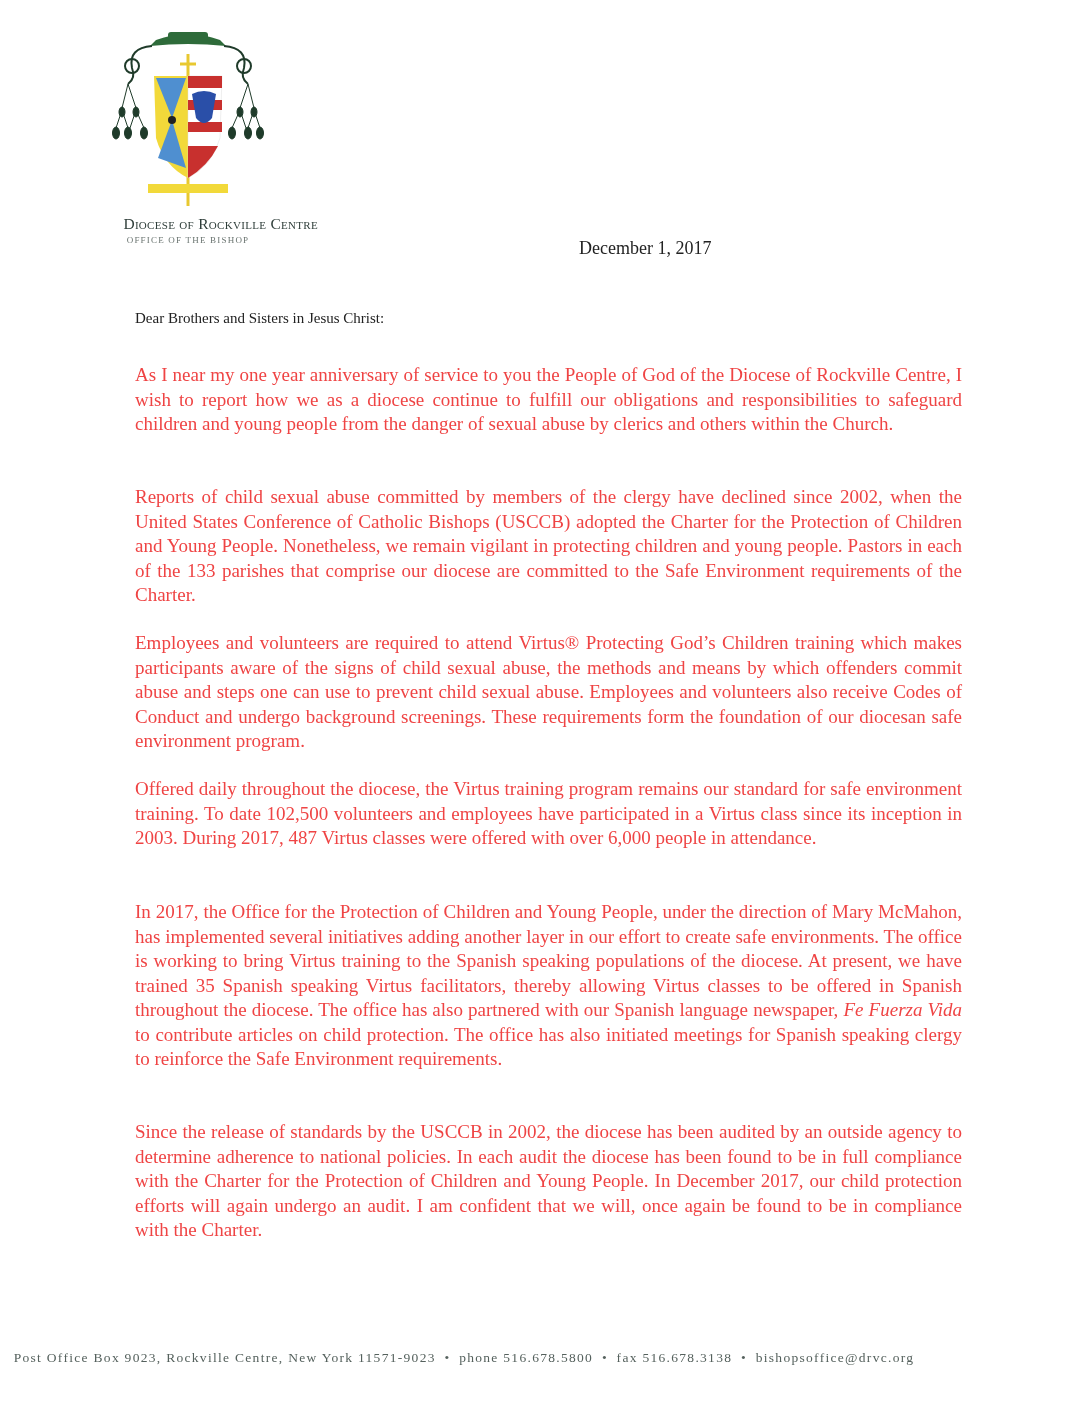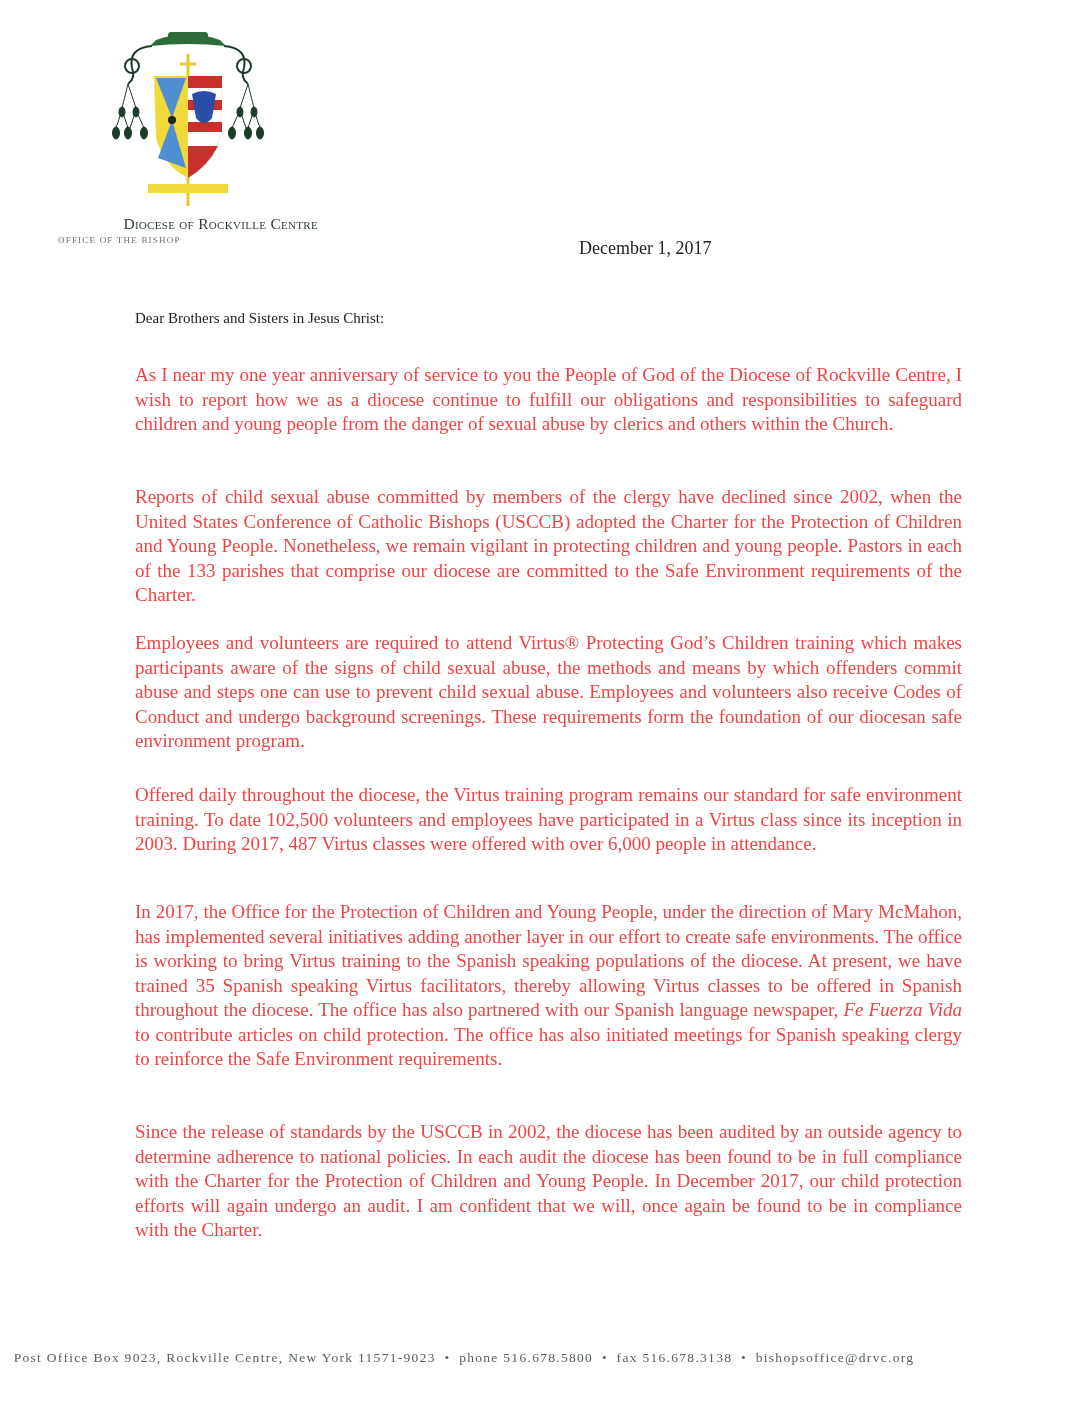--- a/index.html
+++ b/index.html
@@ -1,20 +1,20 @@
 <!DOCTYPE html>
 <html><head>
   <meta charset="utf-8">
   <style>
     html, body { margin: 0; padding: 0; background: #ffffff; }
     body { width: 1088px; height: 1408px; position: relative; overflow: hidden; color: #1a1a1a; }
     .crest { position: absolute; left: 108px; top: 28px; width: 160px; height: 185px; }
     .org-name { position: absolute; left: 58px; top: 215px; width: 260px; text-align: right;
       font-family: "Liberation Serif", serif; font-size: 15.5px; color: #2f3e3a; letter-spacing: 0.3px; font-variant: small-caps; }
-    .org-sub { position: absolute; left: 58px; top: 235px; width: 260px; 
+    .org-sub { position: absolute; left: 58px; top: 235px; width: 260px; text-align: center;
       font-family: "Liberation Serif", serif; font-size: 9px; color: #6a7470; letter-spacing: 1.2px; text-transform: uppercase; }
     .date { position: absolute; left: 579px; top: 238px; font-family: "Liberation Serif", serif; font-size: 18px; color: #222; }
     .salutation { position: absolute; left: 135px; top: 310px; font-family: "Liberation Serif", serif; font-size: 15px; color: #222; }
     .body-text { position: absolute; left: 135px; width: 827px; font-family: "Liberation Serif", serif;
       font-size: 19px; line-height: 24.5px; color: #ef4444; text-align: justify; margin: 0; }
     .body-text em { }
     .footer { position: absolute; left: 0; width: 928px; top: 1350px; text-align: center;
       font-family: "Liberation Serif", serif; font-size: 13.5px; letter-spacing: 1.3px; color: #55615d; }
     .footer .sep { margin: 0 4px; }
   </style>
@@ -77,21 +77,21 @@
 <div class="org-name">Diocese of Rockville Centre</div>
 <div class="org-sub">Office of the Bishop</div>
 
 <div class="date">December 1, 2017</div>
 
 <div class="salutation">Dear Brothers and Sisters in Jesus Christ:</div>
 
 <p class="body-text" style="top:363px;">As I near my one year anniversary of service to you the People of God of the Diocese of Rockville Centre, I wish to report how we as a diocese continue to fulfill our obligations and responsibilities to safeguard children and young people from the danger of sexual abuse by clerics and others within the Church.</p>
 <p class="body-text" style="top:485px;">Reports of child sexual abuse committed by members of the clergy have declined since 2002, when the United States Conference of Catholic Bishops (USCCB) adopted the Charter for the Protection of Children and Young People.  Nonetheless, we remain vigilant in protecting children and young people.  Pastors in each of the 133 parishes that comprise our diocese are committed to the Safe Environment requirements of the Charter.</p>
 <p class="body-text" style="top:631px;">Employees and volunteers are required to attend Virtus® Protecting God’s Children training which makes participants aware of the signs of child sexual abuse, the methods and means by which offenders commit abuse and steps one can use to prevent child sexual abuse.  Employees and volunteers also receive Codes of Conduct and undergo background screenings.  These requirements form the foundation of our diocesan safe environment program.</p>
-<p class="body-text" style="top:777px;margin-top:6px;">Offered daily throughout the diocese, the Virtus training program remains our standard for safe environment training.  To date 102,500 volunteers and employees have participated in a Virtus class since its inception in 2003.  During 2017, 487 Virtus classes were offered with over 6,000 people in attendance.</p>
+<p class="body-text" style="top:777px;">Offered daily throughout the diocese, the Virtus training program remains our standard for safe environment training.  To date 102,500 volunteers and employees have participated in a Virtus class since its inception in 2003.  During 2017, 487 Virtus classes were offered with over 6,000 people in attendance.</p>
 <p class="body-text" style="top:900px;"><span>In 2017, the Office for the Protection of Children and Young People, under the direction of Mary McMahon, has implemented several initiatives adding another layer in our effort to create safe environments.  The office is working to bring Virtus training to the Spanish speaking populations of the diocese.  At present, we have trained 35 Spanish speaking Virtus facilitators, thereby allowing Virtus classes to be offered in Spanish throughout the diocese.  The office has also partnered with our Spanish language newspaper, </span><em>Fe Fuerza Vida</em><span> to contribute articles on child protection.  The office has also initiated meetings for Spanish speaking clergy to reinforce the Safe Environment requirements.</span></p>
 <p class="body-text" style="top:1120px;">Since the release of standards by the USCCB in 2002, the diocese has been audited by an outside agency to determine adherence to national policies.  In each audit the diocese has been found to be in full compliance with the Charter for the Protection of Children and Young People.  In December 2017, our child protection efforts will again undergo an audit.  I am confident that we will, once again be found to be in compliance with the Charter.</p>
 
 <div class="footer">
   <span>Post Office Box 9023, Rockville Centre, New York 11571-9023</span>
   <span class="sep">•</span>
   <span>phone 516.678.5800</span>
   <span class="sep">•</span>
   <span>fax 516.678.3138</span>
   <span class="sep">•</span>

